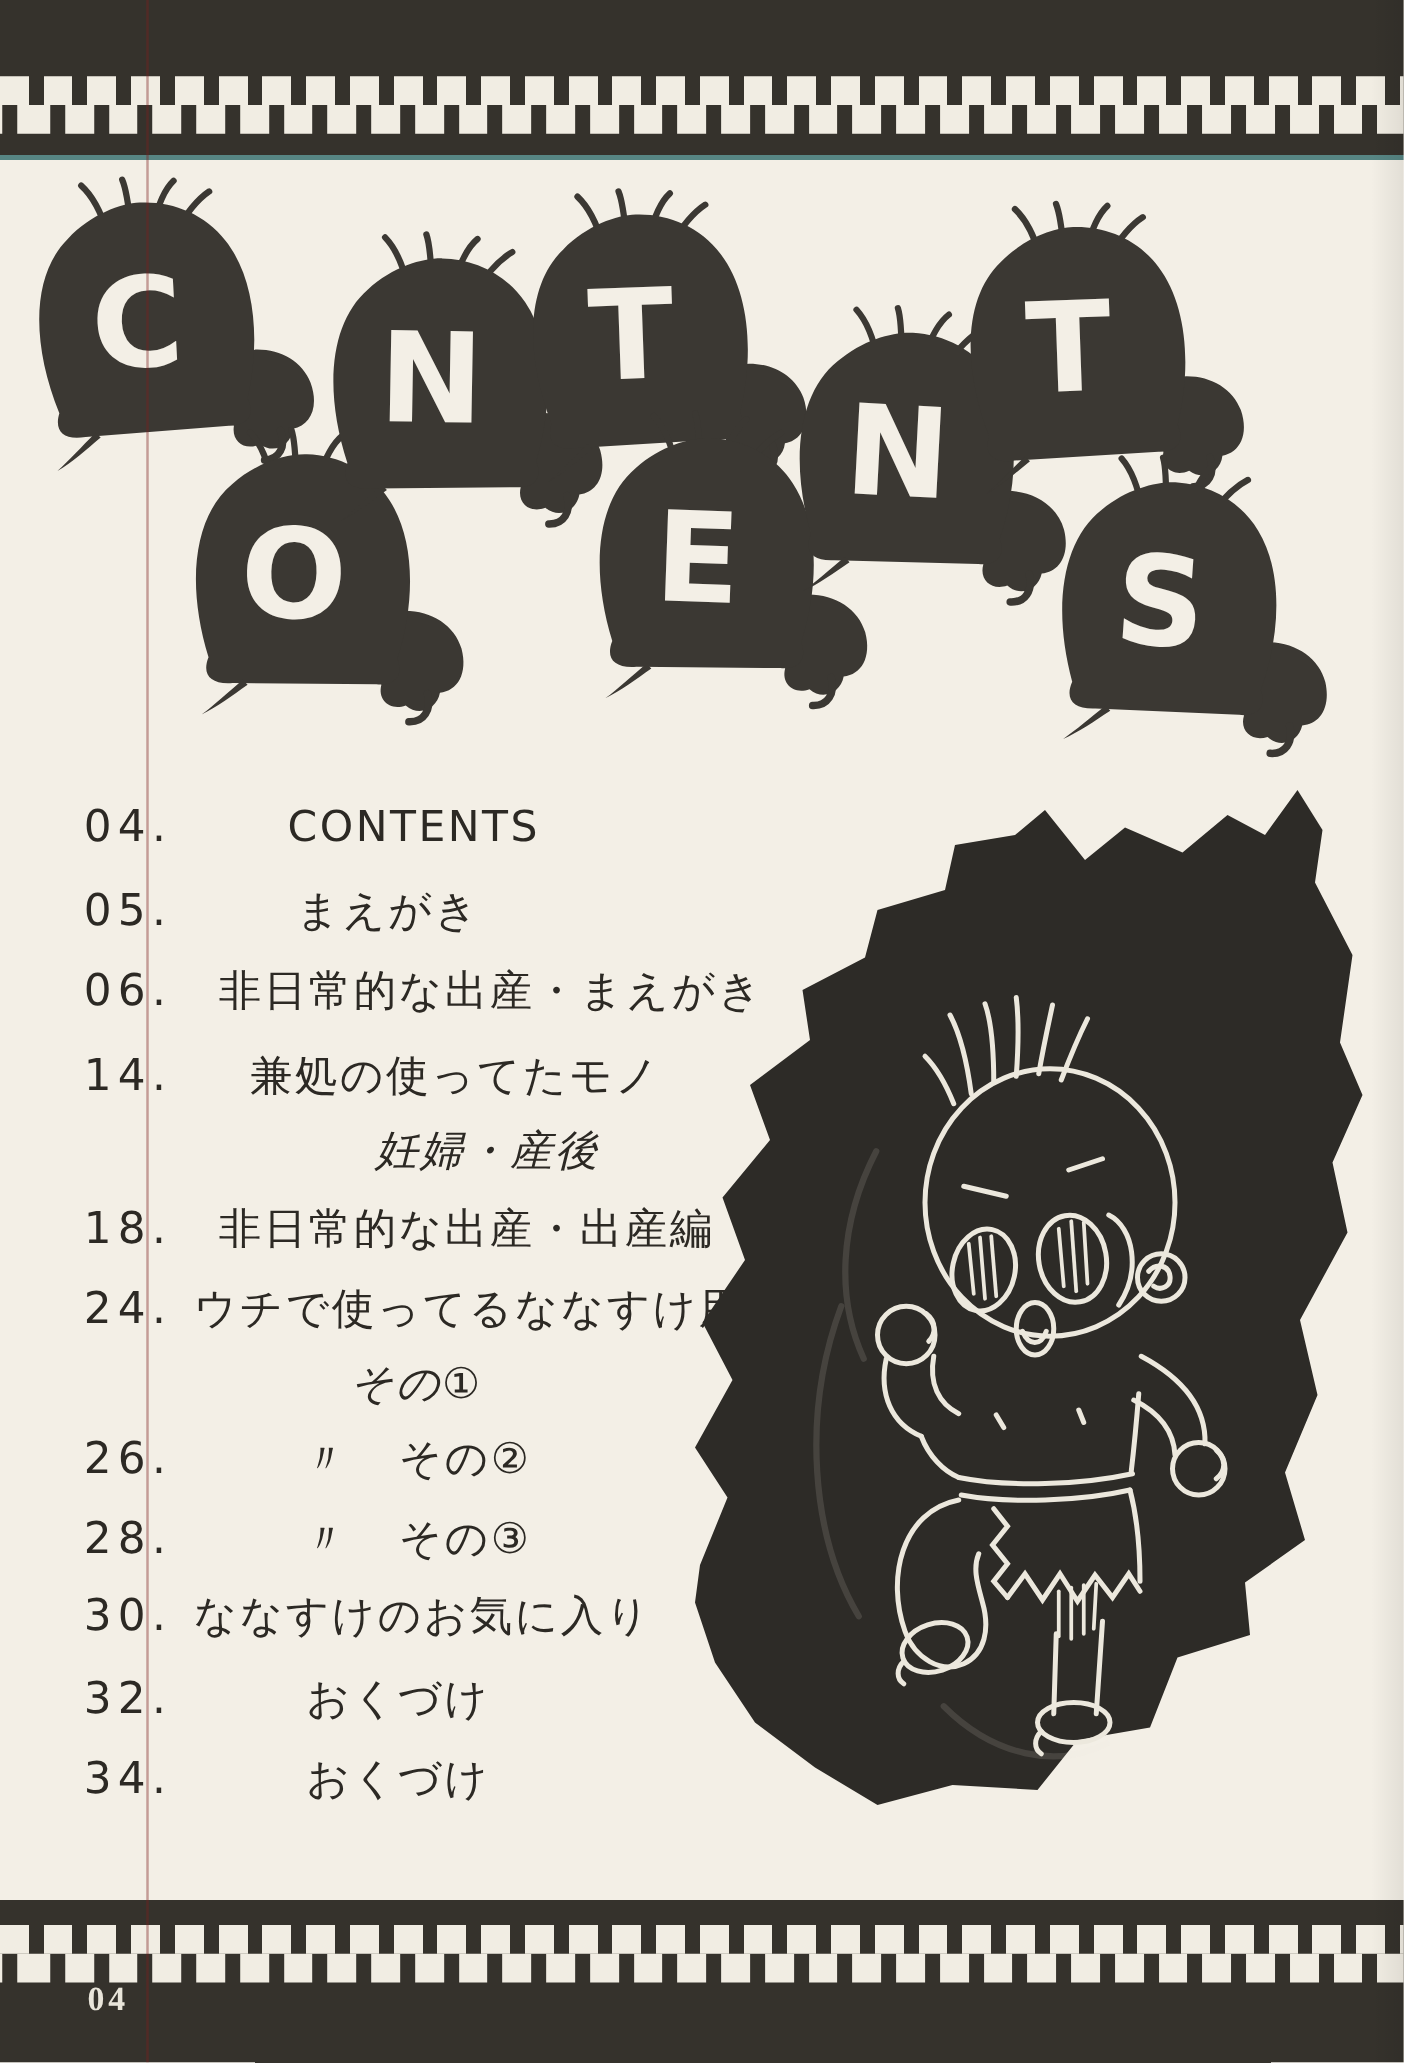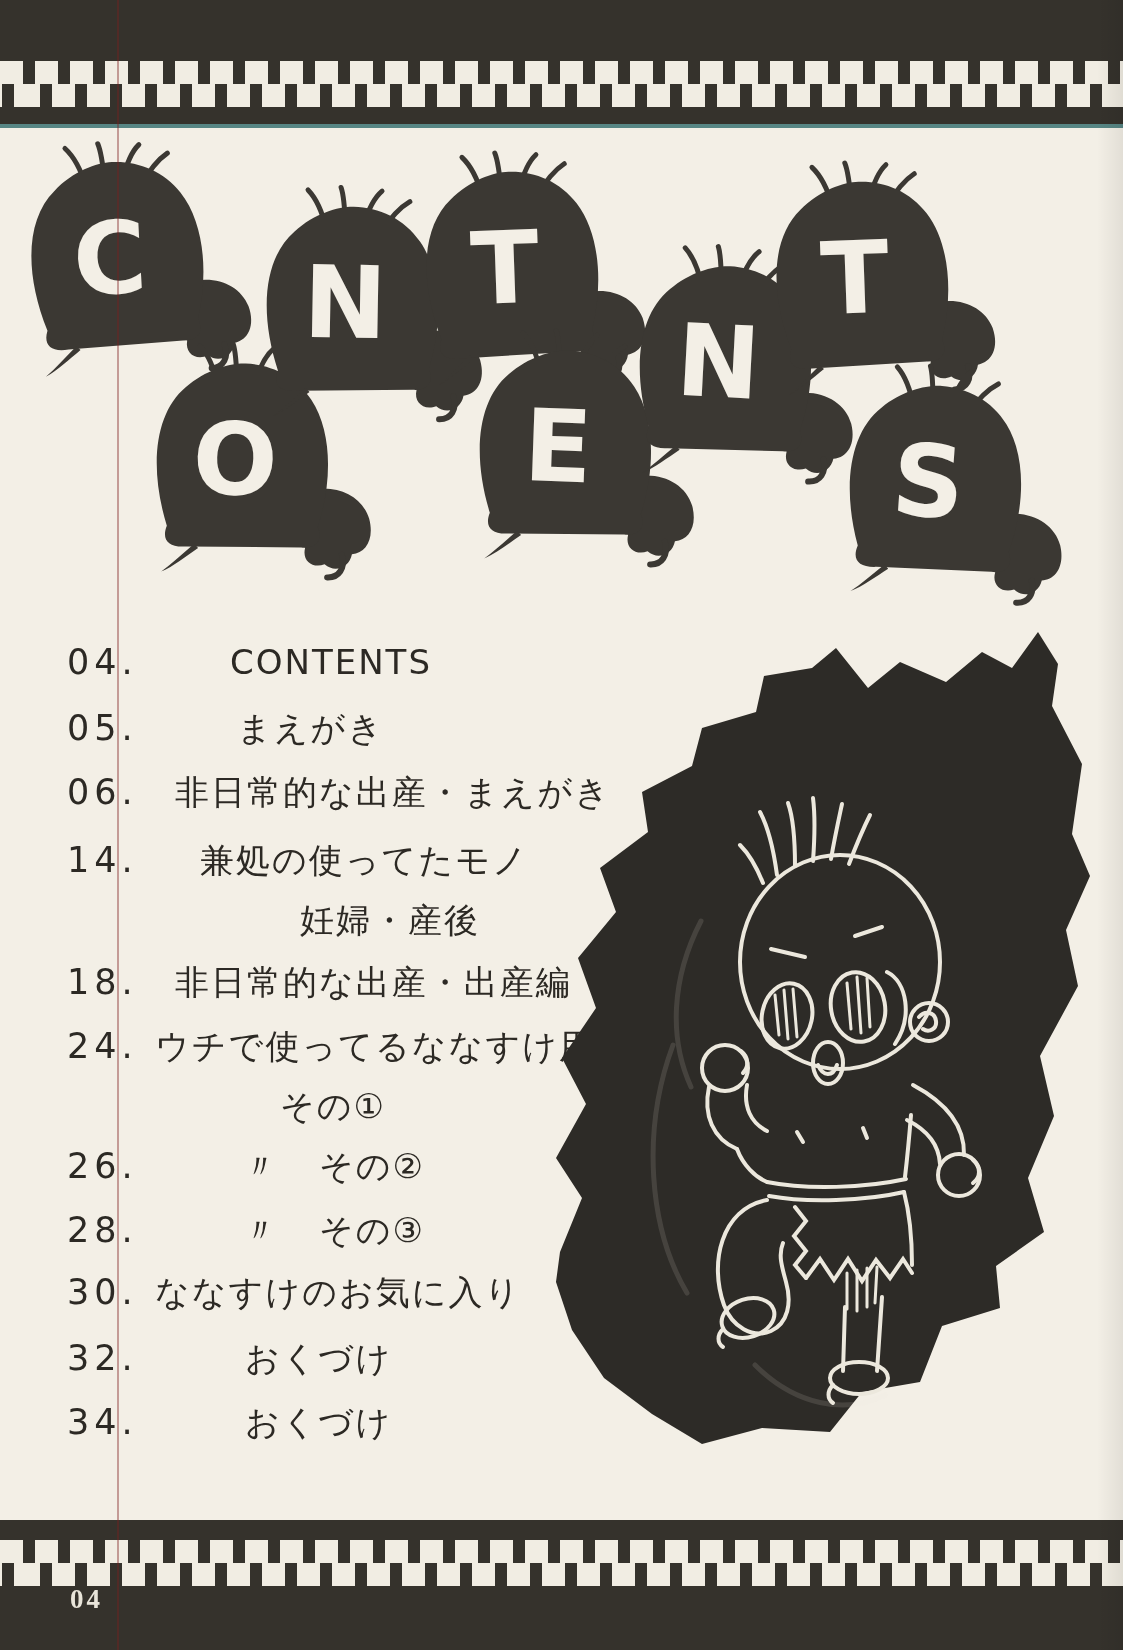--- a/index.html
+++ b/index.html
@@ -23,21 +23,21 @@
   .snail{position:absolute;width:250px;height:240px;overflow:visible;}
   .lash{fill:none;stroke:#3b3833;stroke-width:5;stroke-linecap:round;}
   .blob{fill:#3b3833;stroke:none;}
   .snail text{font-family:"DejaVu Sans",sans-serif;font-weight:bold;font-size:100px;
         fill:#f3efe6;text-anchor:middle;}
   
   .toc-row{position:absolute;left:67px;white-space:nowrap;color:#2c2924;}
   .toc-num{display:inline-block;width:88px;font-size:35px;letter-spacing:5px;color:#2c2924;}
   .toc-title{font-size:34px;letter-spacing:2px;color:#2c2924;}
   .toc-ditto{display:inline-block;width:40px;font-size:34px;color:#2c2924;}
-  .toc-cont{position:absolute;white-space:nowrap;font-size:34px;letter-spacing:2px;color:#2c2924;}
+  .toc-cont{position:absolute;white-space:nowrap;font-size:34px;letter-spacing:2px;color:#2c2924;font-style:italic;}
   
   .illustration{position:absolute;left:515px;top:615px;overflow:visible;}
   .torn{fill:#2d2b27;}
   .baby path,.baby ellipse,.baby circle{fill:none;stroke:#ece8dd;stroke-width:4;stroke-linecap:round;}
   .baby .ghost{opacity:.13;stroke-width:5;}
   .baby .hatch{stroke-width:3;}
   
   .footer-num{position:absolute;left:70px;top:64px;font-family:"Liberation Serif",serif;
         font-weight:bold;font-size:27px;letter-spacing:3px;color:#e9e5da;}
 </style>

